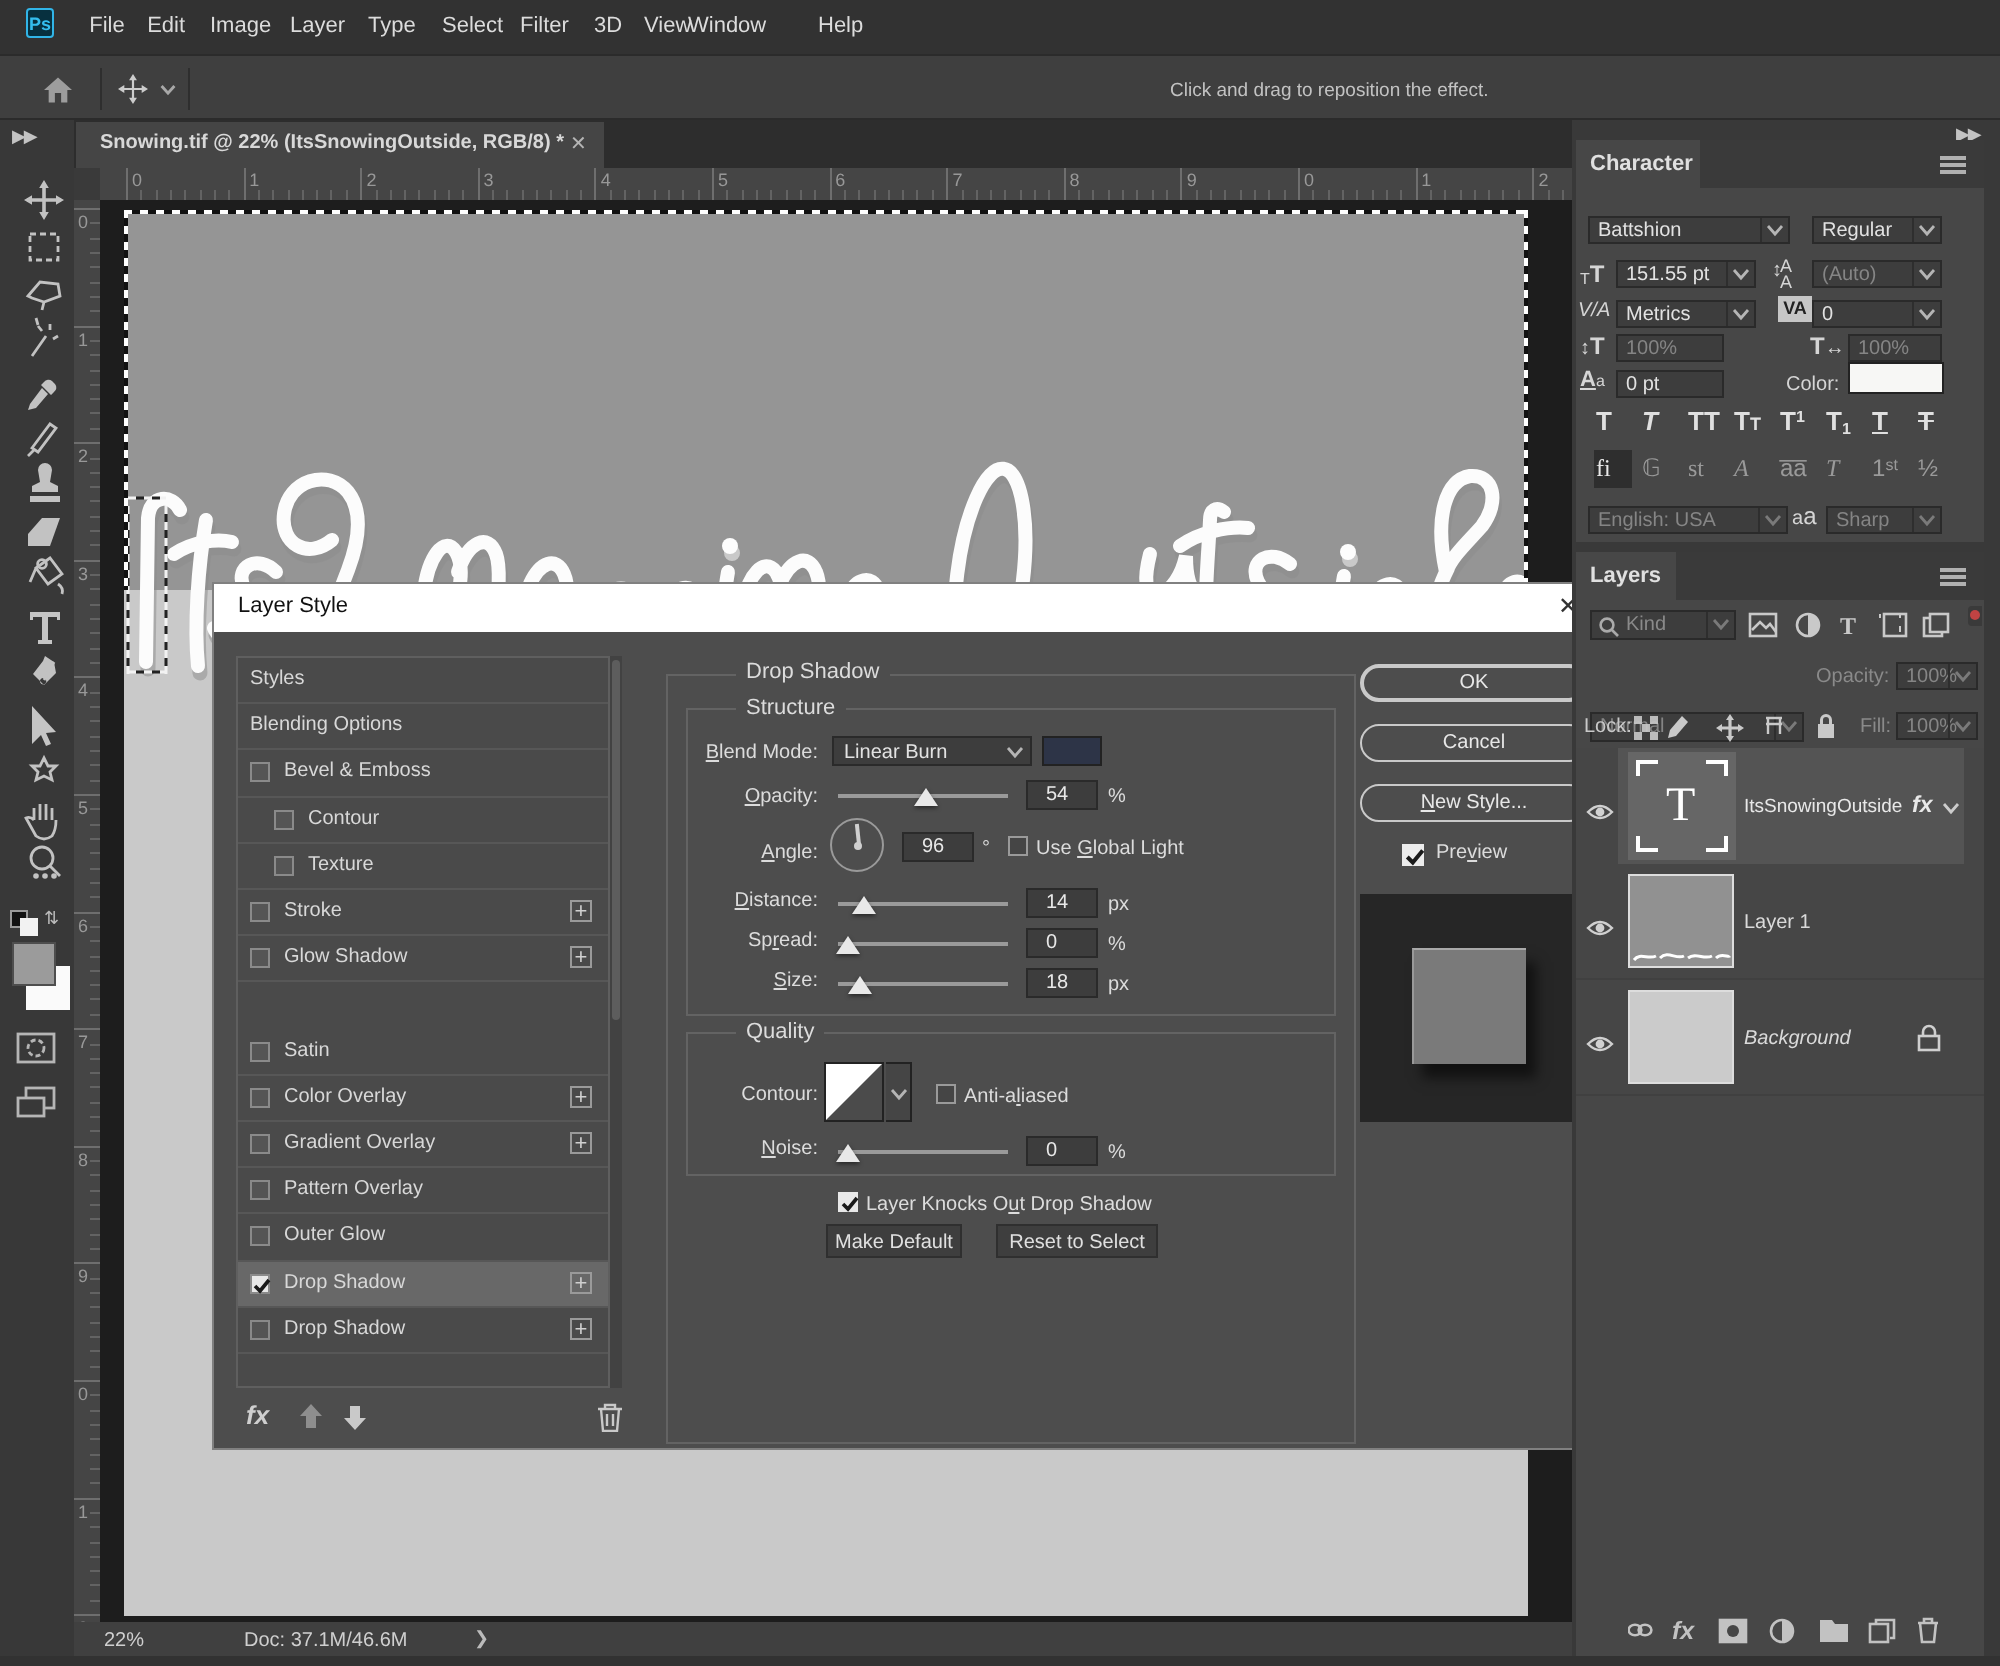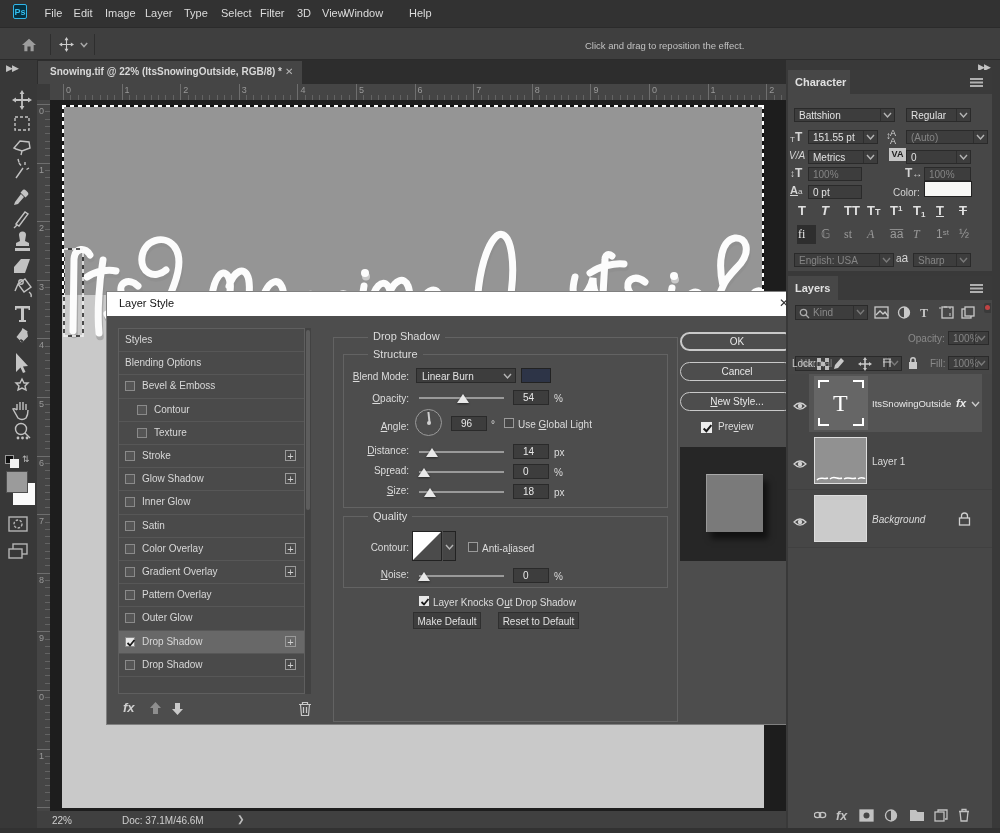--- a/index.html
+++ b/index.html
@@ -472,24 +472,20 @@
         <div class="abs" style="left: 0px; top: 116px; width: 185px; height: 23.2px; border-bottom: 1px solid rgb(87, 87, 87);">
           <span style="position:absolute;left:6px;top:6px;width:10px;height:10px;border:1px solid #8a8a8a;background:#555555;color:#1a1a1a;font-size:9px;line-height:10px;text-align:center;"></span>
           <span style="position:absolute;left:23px;top:5px;font-size:10px;color:#d8d8d8;">Stroke</span>
           <span style="position:absolute;left:166px;top:5px;width:11px;height:11px;border:1px solid #9a9a9a;color:#d0d0d0;font-size:11px;line-height:10px;text-align:center;">+</span>
         </div>
         <div class="abs" style="left: 0px; top: 139.2px; width: 185px; height: 23.2px; border-bottom: 1px solid rgb(87, 87, 87);">
           <span style="position:absolute;left:6px;top:6px;width:10px;height:10px;border:1px solid #8a8a8a;background:#555555;color:#1a1a1a;font-size:9px;line-height:10px;text-align:center;"></span>
           <span style="position:absolute;left:23px;top:5px;font-size:10px;color:#d8d8d8;">Glow Shadow</span>
           <span style="position:absolute;left:166px;top:5px;width:11px;height:11px;border:1px solid #9a9a9a;color:#d0d0d0;font-size:11px;line-height:10px;text-align:center;">+</span>
         </div>
-        <div class="abs" style="left: 0px; top: 162.4px; width: 185px; height: 23.2px; border-bottom: 1px solid rgb(87, 87, 87);">
-          <span style="position:absolute;left:6px;top:6px;width:10px;height:10px;border:1px solid #8a8a8a;background:#555555;color:#1a1a1a;font-size:9px;line-height:10px;text-align:center;"></span>
-          <span style="position:absolute;left:23px;top:5px;font-size:10px;color:#d8d8d8;">Inner Glow</span>
-        </div>
         <div class="abs" style="left: 0px; top: 185.6px; width: 185px; height: 23.2px; border-bottom: 1px solid rgb(87, 87, 87);">
           <span style="position:absolute;left:6px;top:6px;width:10px;height:10px;border:1px solid #8a8a8a;background:#555555;color:#1a1a1a;font-size:9px;line-height:10px;text-align:center;"></span>
           <span style="position:absolute;left:23px;top:5px;font-size:10px;color:#d8d8d8;">Satin</span>
         </div>
         <div class="abs" style="left: 0px; top: 208.8px; width: 185px; height: 23.2px; border-bottom: 1px solid rgb(87, 87, 87);">
           <span style="position:absolute;left:6px;top:6px;width:10px;height:10px;border:1px solid #8a8a8a;background:#555555;color:#1a1a1a;font-size:9px;line-height:10px;text-align:center;"></span>
           <span style="position:absolute;left:23px;top:5px;font-size:10px;color:#d8d8d8;">Color Overlay</span>
           <span style="position:absolute;left:166px;top:5px;width:11px;height:11px;border:1px solid #9a9a9a;color:#d0d0d0;font-size:11px;line-height:10px;text-align:center;">+</span>
         </div>
         <div class="abs" style="left: 0px; top: 232px; width: 185px; height: 23.2px; border-bottom: 1px solid rgb(87, 87, 87);">
@@ -613,21 +609,21 @@
     <div class="abs lbl" style="left:447px;top:279px;">%</div>
 
     <div class="abs cb checked" style="left:312px;top:304px;">
         <svg style="display:block" width="10" height="10" viewBox="0 0 10 10">
           <path d="M1.5 5 L4 7.5 L8.5 2" stroke="#1a1a1a" stroke-width="1.8" fill="none"></path>
         </svg>
       </div>
     <div class="abs lbl" style="left:326px;top:305px;">Layer Knocks O<u>u</u>t Drop Shadow</div>
 
     <div class="abs btn" style="left:306px;top:320px;width:68px;height:17px;">Make Default</div>
-    <div class="abs btn" style="left:391px;top:320px;width:81px;height:17px;">Reset to Default</div>
+    <div class="abs btn" style="left:391px;top:320px;width:81px;height:17px;">Reset to Select</div>
 
     <div class="abs" style="left:573px;top:40px;width:114px;height:19px;border:2px solid #c9c9c9;border-radius:11px;text-align:center;font-size:10px;color:#e8e8e8;line-height:15px;">OK</div>
     <div class="abs" style="left:573px;top:70px;width:114px;height:19px;border:1px solid #c9c9c9;border-radius:11px;text-align:center;font-size:10px;color:#e8e8e8;line-height:17px;">Cancel</div>
     <div class="abs" style="left:573px;top:100px;width:114px;height:19px;border:1px solid #c9c9c9;border-radius:11px;text-align:center;font-size:10px;color:#e8e8e8;line-height:17px;"><u>N</u>ew Style...</div>
     <div class="abs" style="left:594px;top:130px;width:11px;height:11px;background:#ececec;border:1px solid #ececec;">
         <svg style="display:block" width="11" height="11" viewBox="0 0 10 10">
           <path d="M1.5 5 L4 7.5 L8.5 2" stroke="#1a1a1a" stroke-width="1.8" fill="none"></path>
         </svg>
       </div>
     <div class="abs" style="left:611px;top:129px;font-size:10px;color:#dcdcdc;">Pre<u>v</u>iew</div>
@@ -666,21 +662,21 @@
     <div class="abs" style="left:2px;top:60px;color:#d5d5d5;font-size:12px;"><span style="font-size:8px;vertical-align:-1px;">T</span><span style="font-weight:bold;">T</span></div>
     <div class="dd" style="left:20px;top:60px;width:70px;height:14px;">
         <span class="t">151.55 pt</span>
       <svg width="9" height="7" viewBox="0 0 9 7">
           <path d="M1 1 L4.5 5 L8 1" stroke="#b5b5b5" stroke-width="1.4" fill="none"></path>
         </svg>
         <div style="position: absolute; right: 13px; top: 0px; width: 1px; height: 100%; background: rgb(46, 46, 46);"></div>
       </div>
     <div class="abs" style="left:102px;top:59px;color:#d5d5d5;font-size:9px;line-height:8px;text-align:center;">A<br>A</div>
     <div class="abs" style="left:98px;top:60px;color:#d5d5d5;font-size:10px;">↕</div>
-    <div class="dd dis" style="left:118px;top:60px;width:82px;height:14px;">
+    <div class="dd dis" style="left:118px;top:60px;width:65px;height:14px;">
         <span class="t">(Auto)</span>
       <svg width="9" height="7" viewBox="0 0 9 7">
           <path d="M1 1 L4.5 5 L8 1" stroke="#b5b5b5" stroke-width="1.4" fill="none"></path>
         </svg>
         <div style="position: absolute; right: 13px; top: 0px; width: 1px; height: 100%; background: rgb(46, 46, 46);"></div>
       </div>
 
     <div class="abs" style="left:1px;top:80px;color:#d5d5d5;font-size:10px;font-style:italic;">V/A</div>
     <div class="dd" style="left:20px;top:80px;width:70px;height:14px;">
         <span class="t">Metrics</span>

